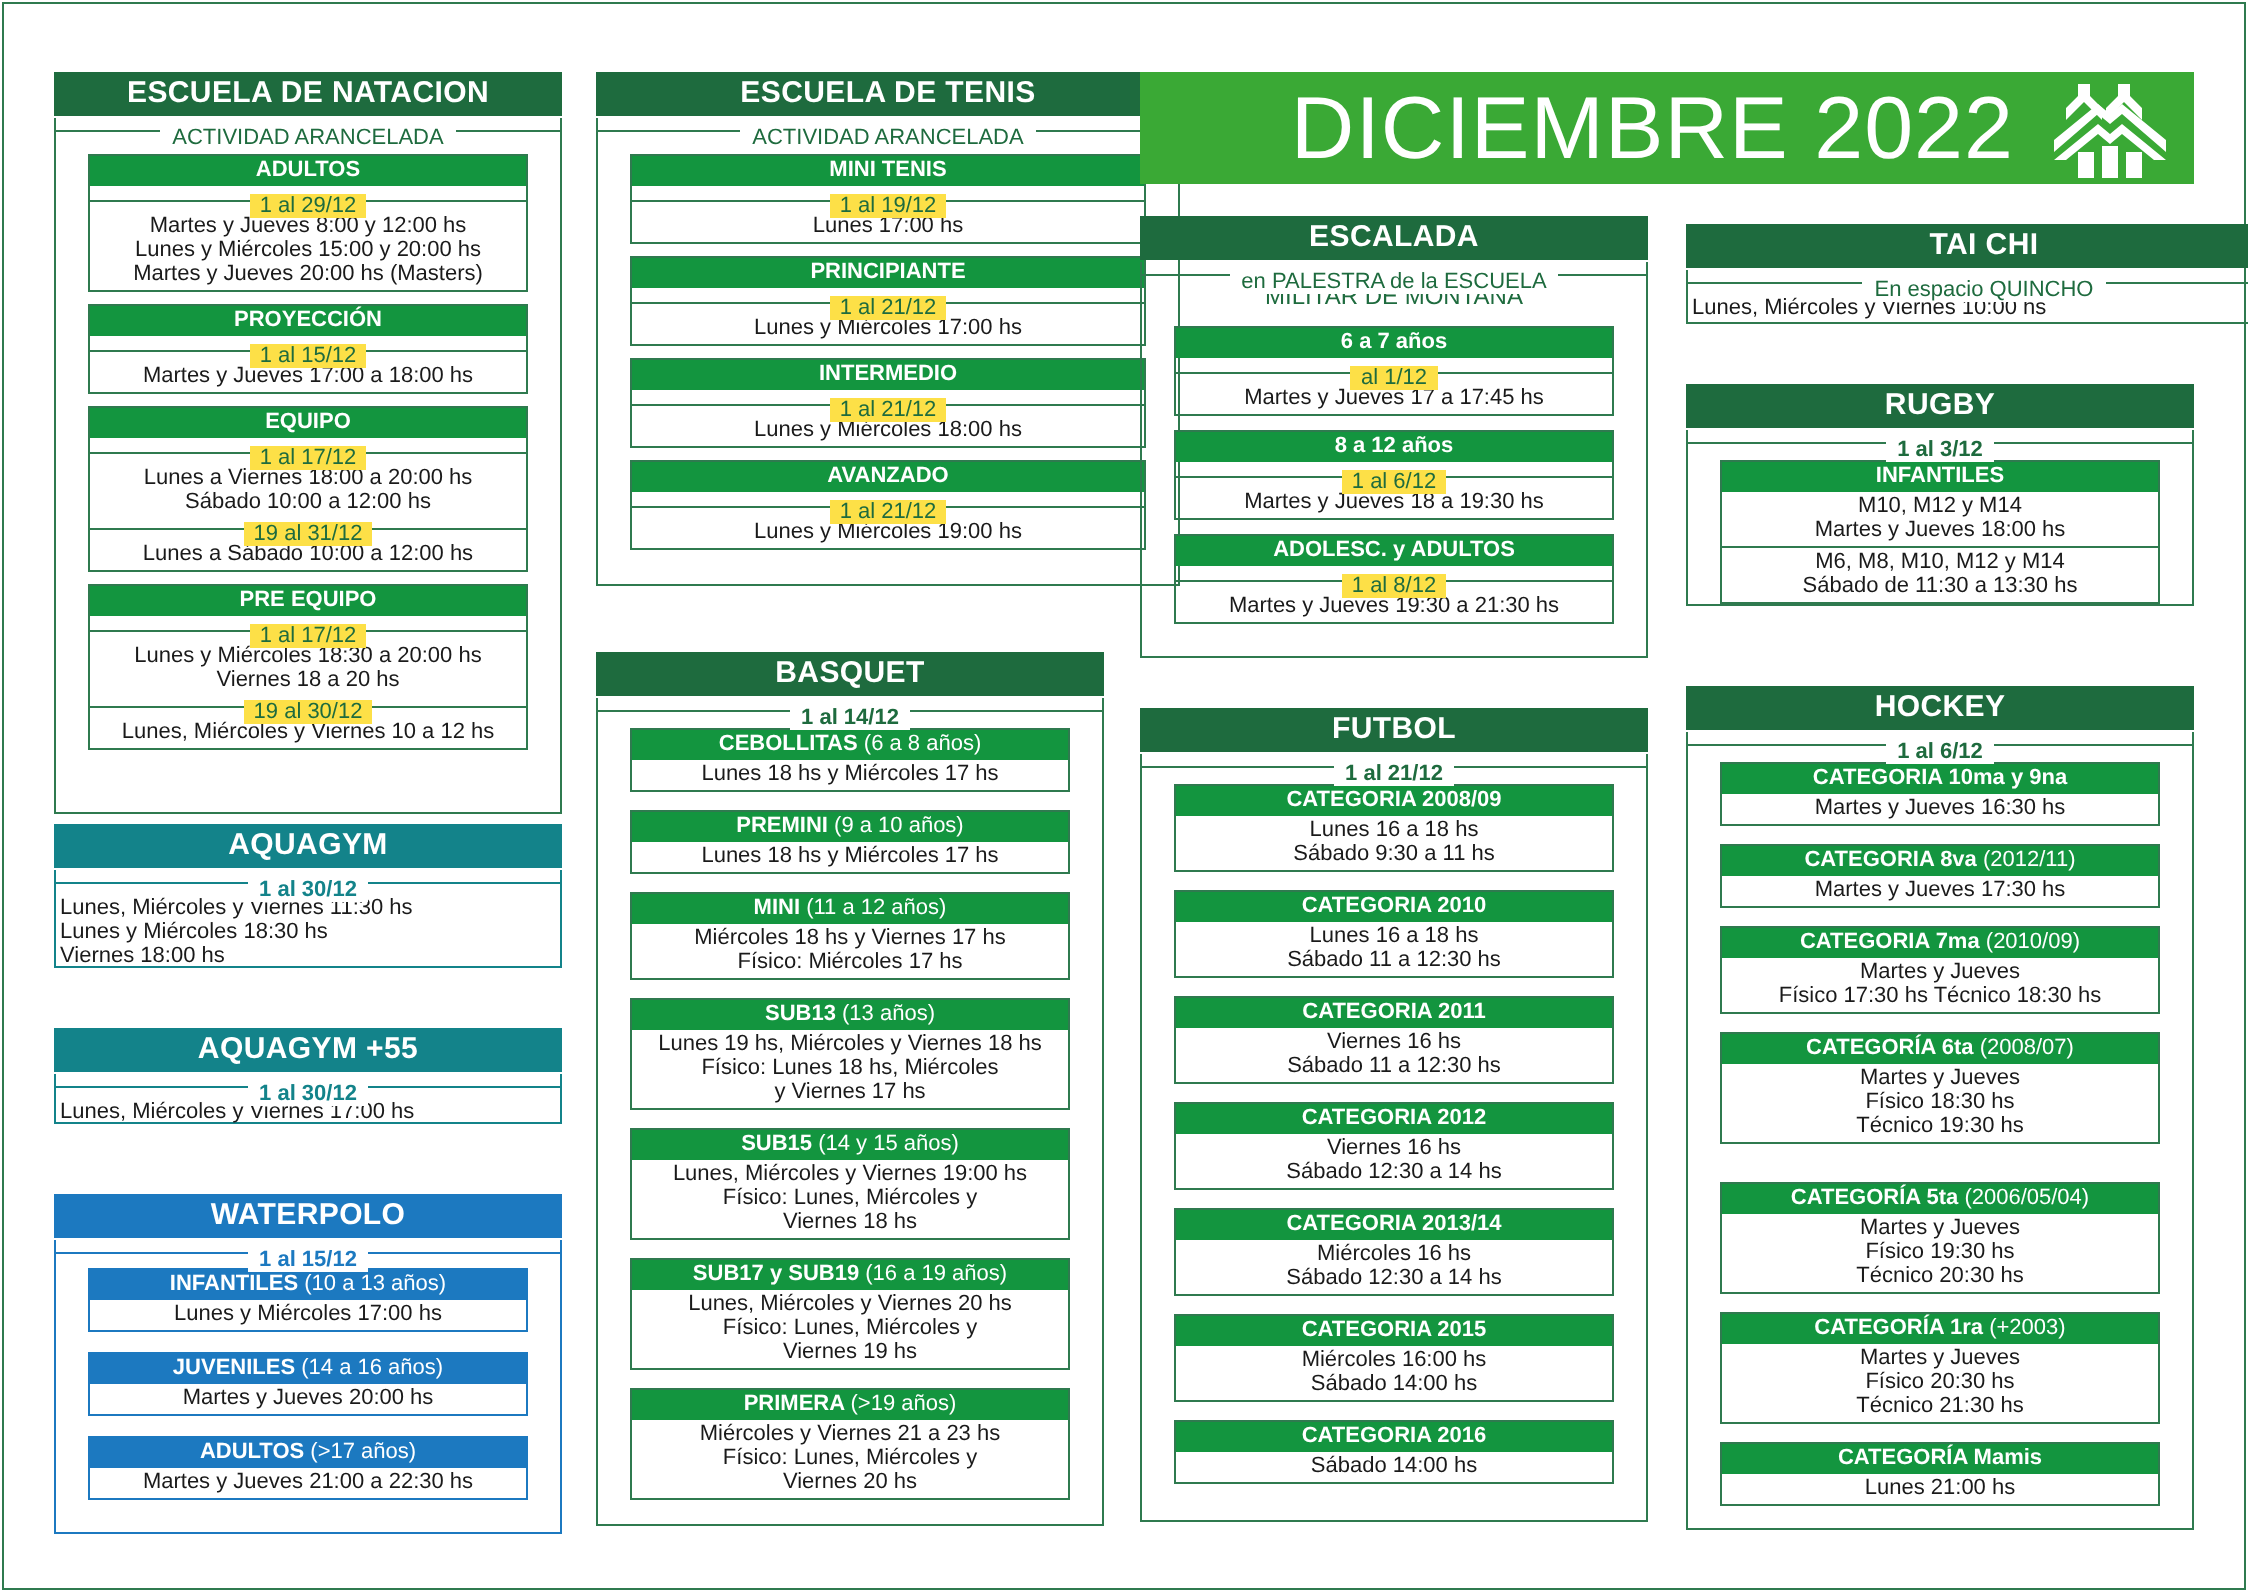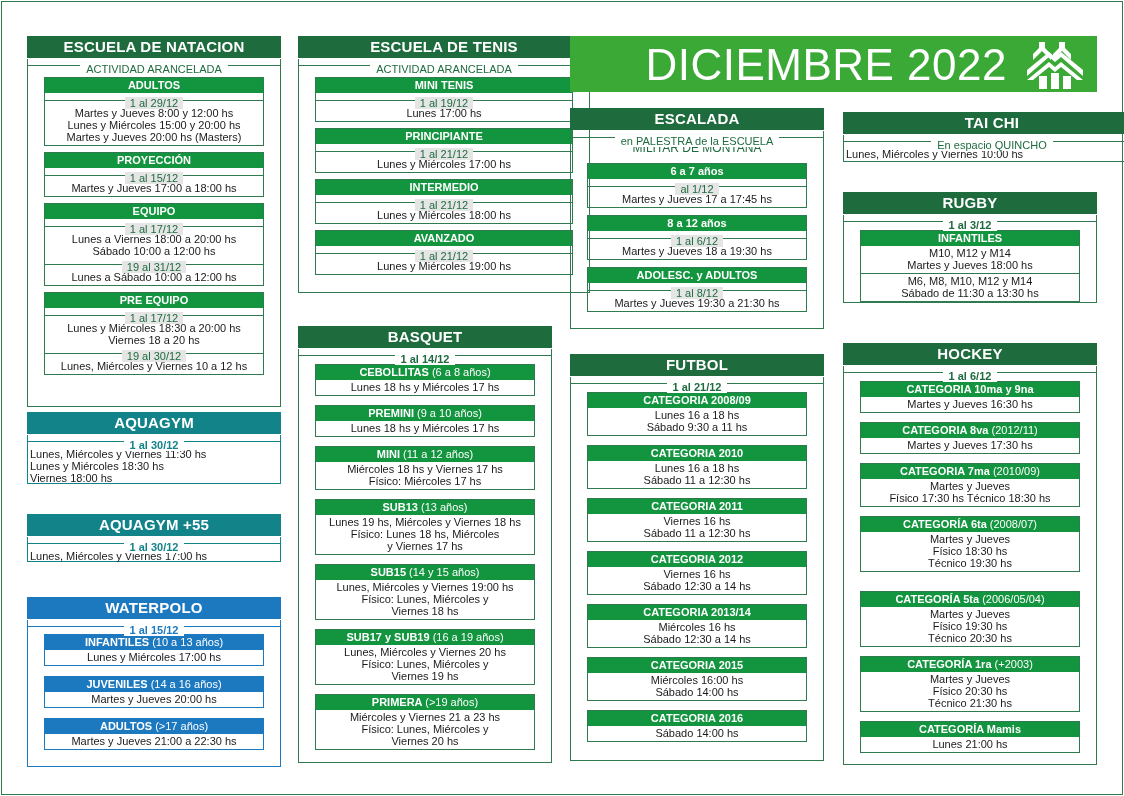--- a/index.html
+++ b/index.html
@@ -23,21 +23,21 @@
 .sec-box.teal .legend span{color:#13838a}
 .sec-box.blue .legend span{color:#1c79c0}
 .legend.two span{display:inline-block;line-height:11px}
 .sub{margin:6px 16px 0 16px;border:1.5px solid #2f7a4f}
 .sub.blue{border-color:#1c79c0}
 .sub-head{background:#13953f;color:#fff;font-weight:bold;text-align:center;font-size:11px;height:15px;line-height:15px}
 .sub.blue .sub-head{background:#1c79c0}
 .sub-head .age{font-weight:normal}
 .sub-date{position:relative;text-align:center;height:13px}
 .sub-date .ln{position:absolute;left:0;right:0;top:7px;border-top:1.2px solid #2f7a4f}
-.sub-date span{position:relative;background:#e5e5e5;padding:0 5px;font-size:11px;line-height:13px;color:#1e6b3e}
+.sub-date span{position:relative;background:#fde047;padding:0 5px;font-size:11px;line-height:13px;color:#1e6b3e}
 .sub-body{text-align:center;font-size:11px;line-height:12px;padding:1px 2px 2px}
 .sub-div{border-top:1.2px solid #2f7a4f}
 .plain-body{font-size:11px;line-height:12px;padding:1px 2px 0}
 #banner{position:absolute;left:570px;top:36px;width:527px;height:56px;background:#3aa935;color:#fff}
 #banner .txt{position:absolute;right:90px;top:4px;font-size:44px;line-height:50px;letter-spacing:0.5px}
 #banner .logo{position:absolute;right:12px;top:4px;width:60px;height:50px}
 </style>
 </head>
 <body>
 

